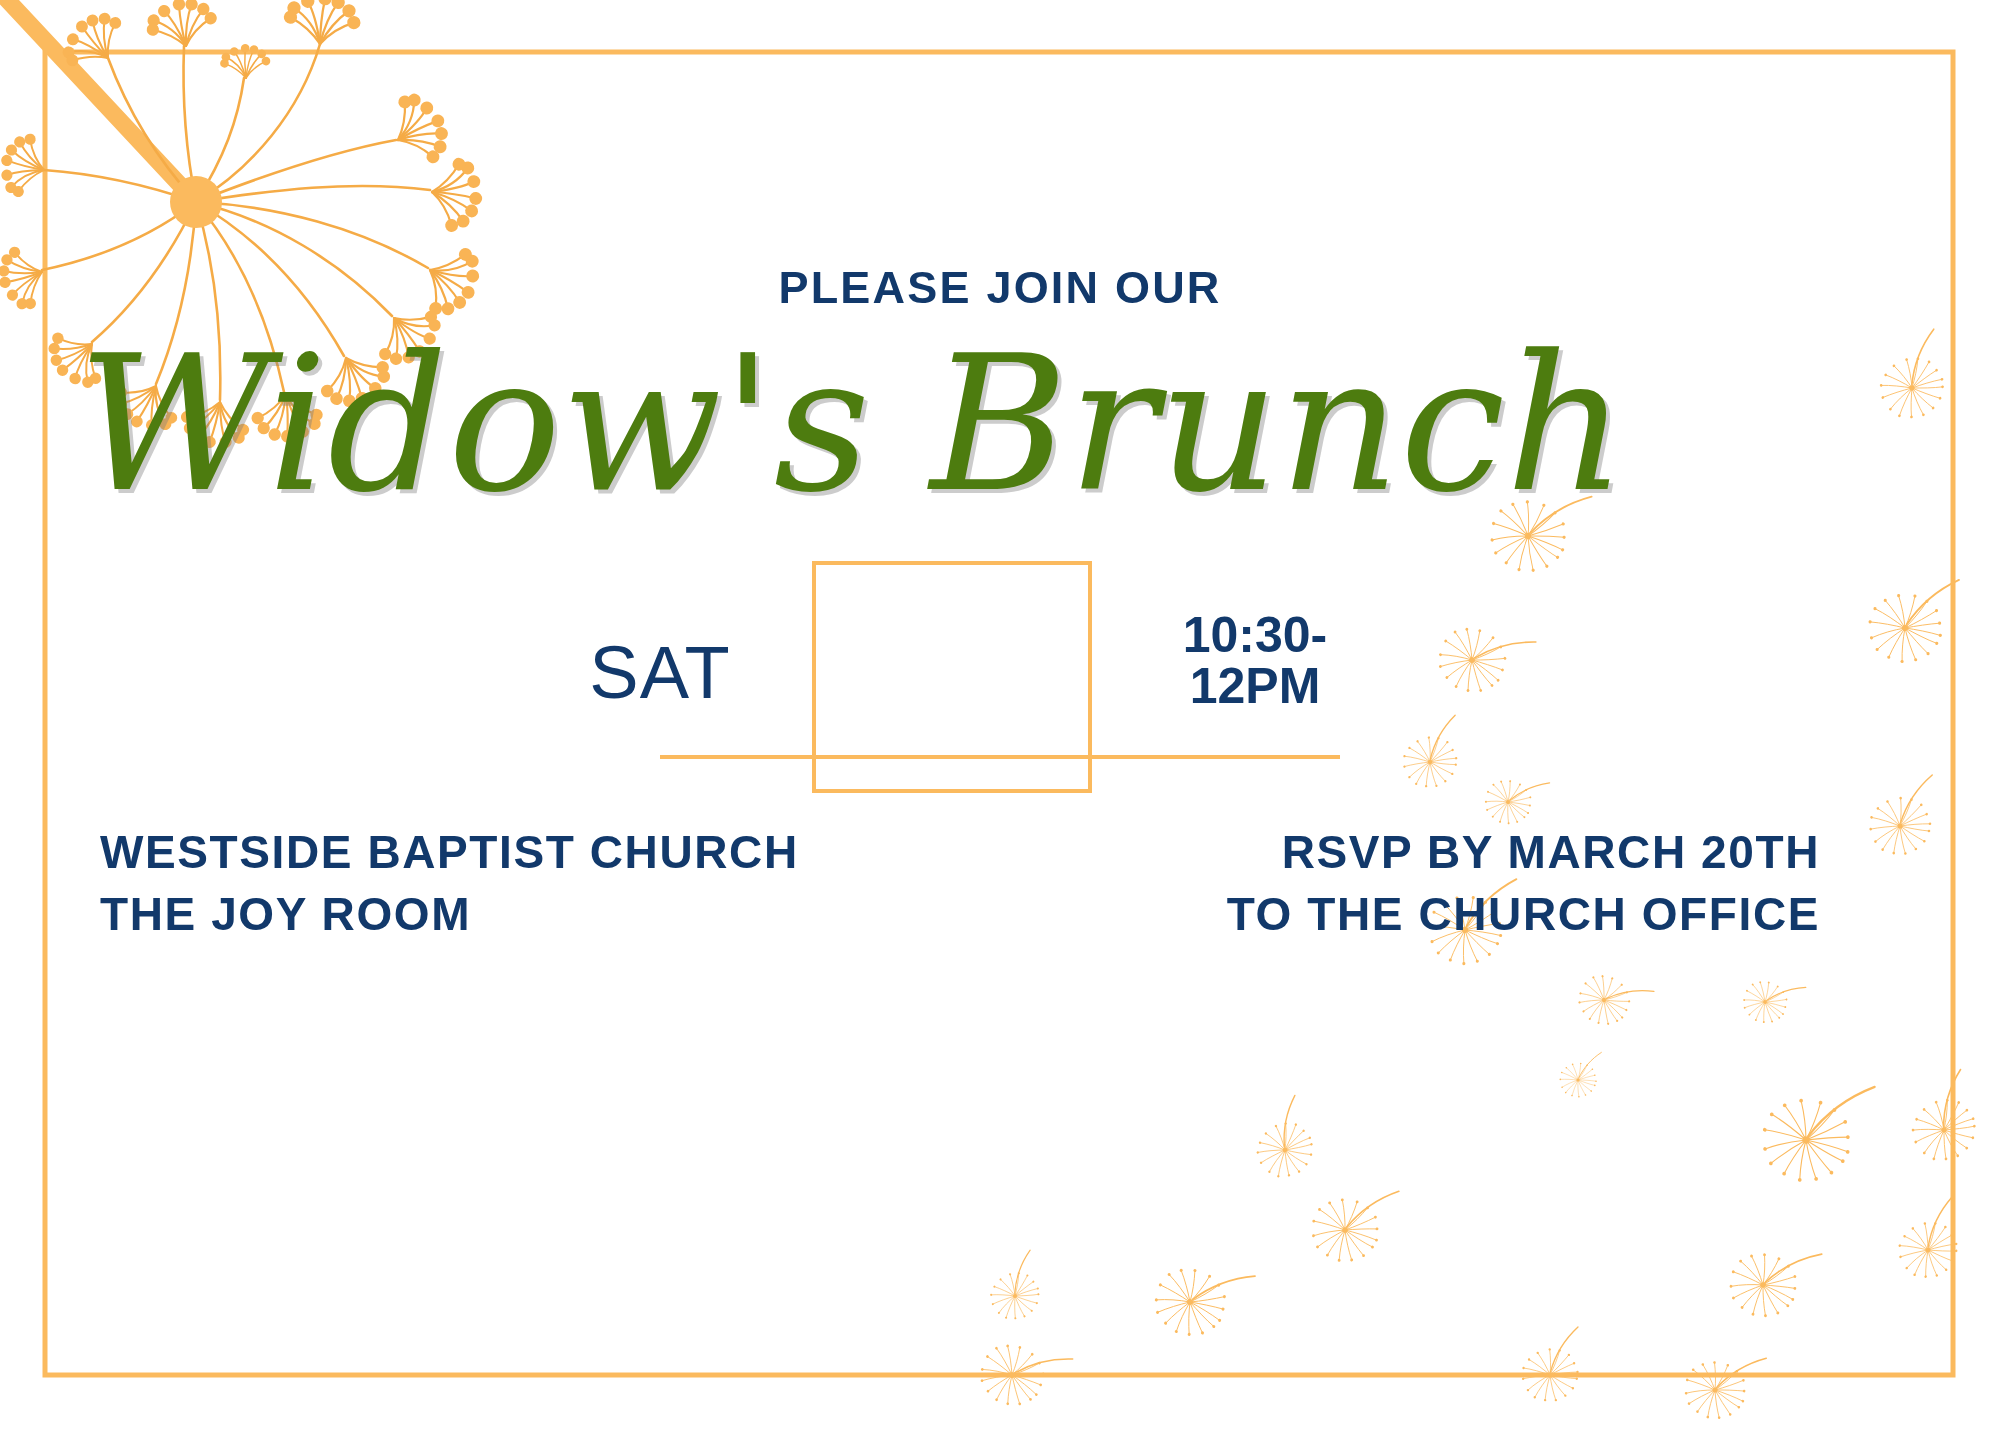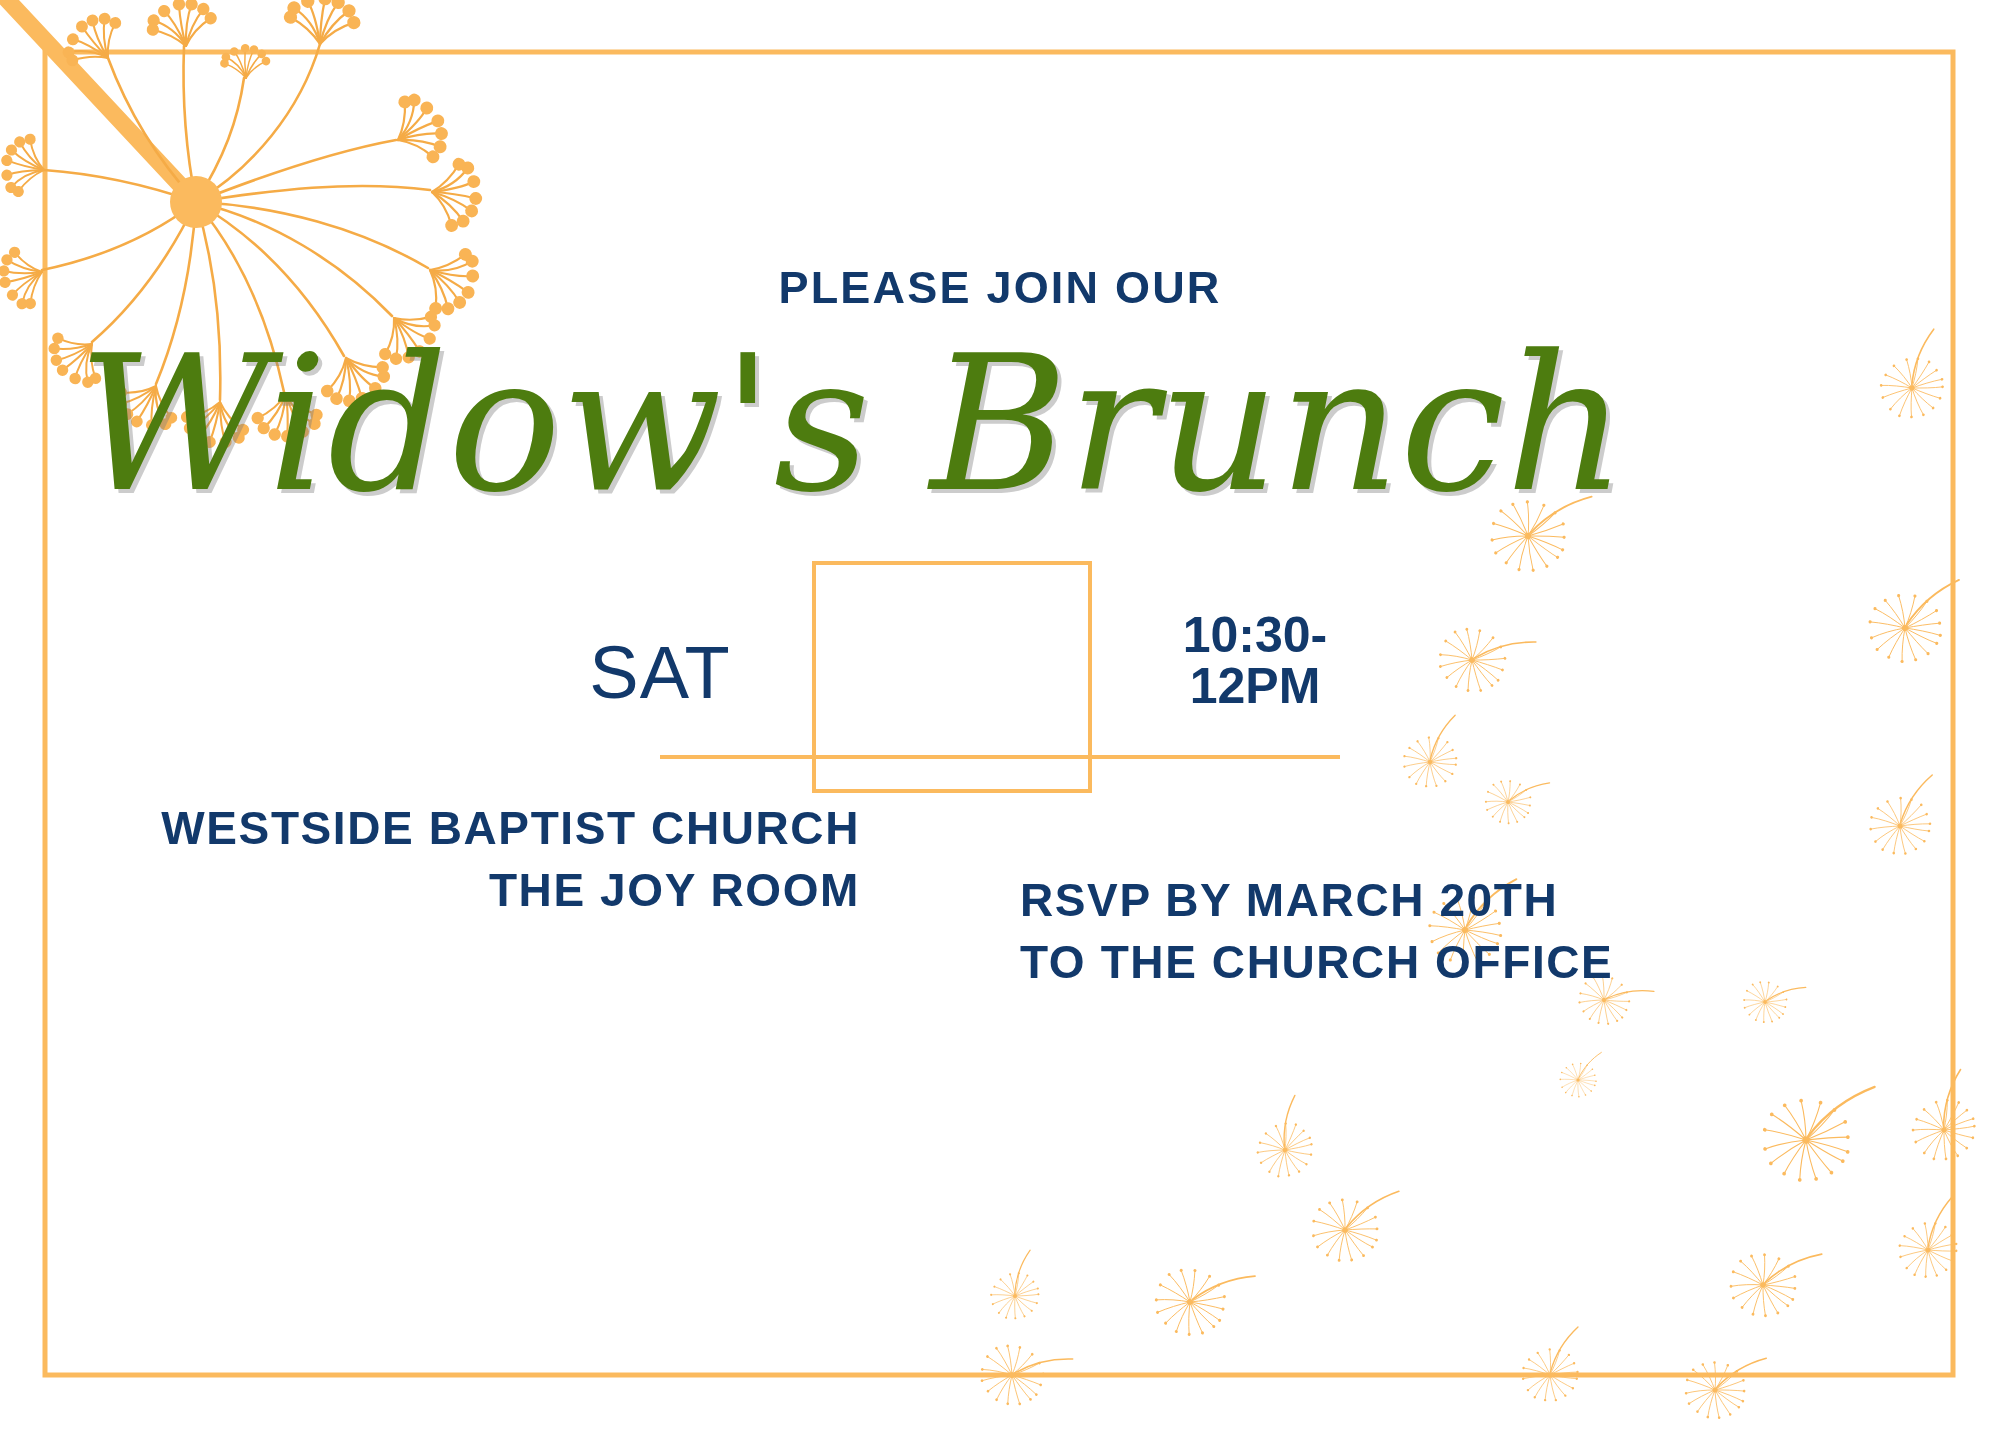--- a/index.html
+++ b/index.html
@@ -106,40 +106,39 @@
     font-size: 50px;
     font-weight: 700;
     line-height: 1.02;
     color: #12396b;
   }
   #time-range .t-line { display: block; }
 
   
   #venue-block {
     left: 100px;
-    top: 798px;
+    top: 822px;
     width: 760px;
-    text-align: right;
+    text-align: left;
     font-size: 46px;
     font-weight: 700;
     letter-spacing: 1.6px;
     line-height: 1.34;
     color: #12396b;
   }
   #rsvp-block {
     left: 1020px;
     top: 822px;
     width: 800px;
-    text-align: left;
+    text-align: right;
     font-size: 46px;
     font-weight: 700;
     letter-spacing: 1.6px;
     line-height: 1.34;
     color: #12396b;
-    margin-top: 48px;
   }
   .info-line { display: block; }
 </style>
 </head>
 <body>
 
 <div id="invitation">
 
   <svg class="deco-layer" id="floating-seeds" viewBox="0 0 2000 1429">
     <defs>

